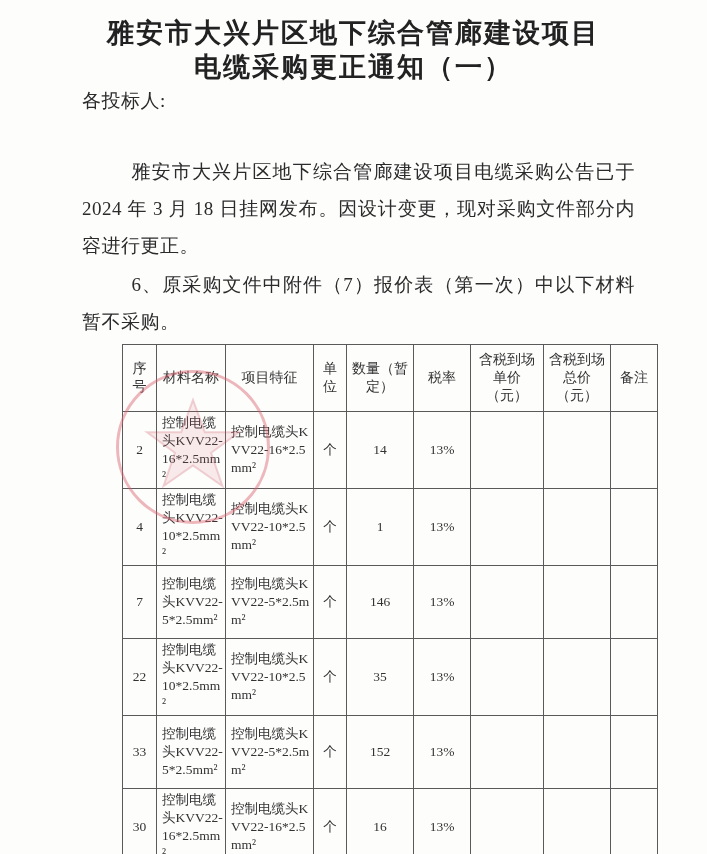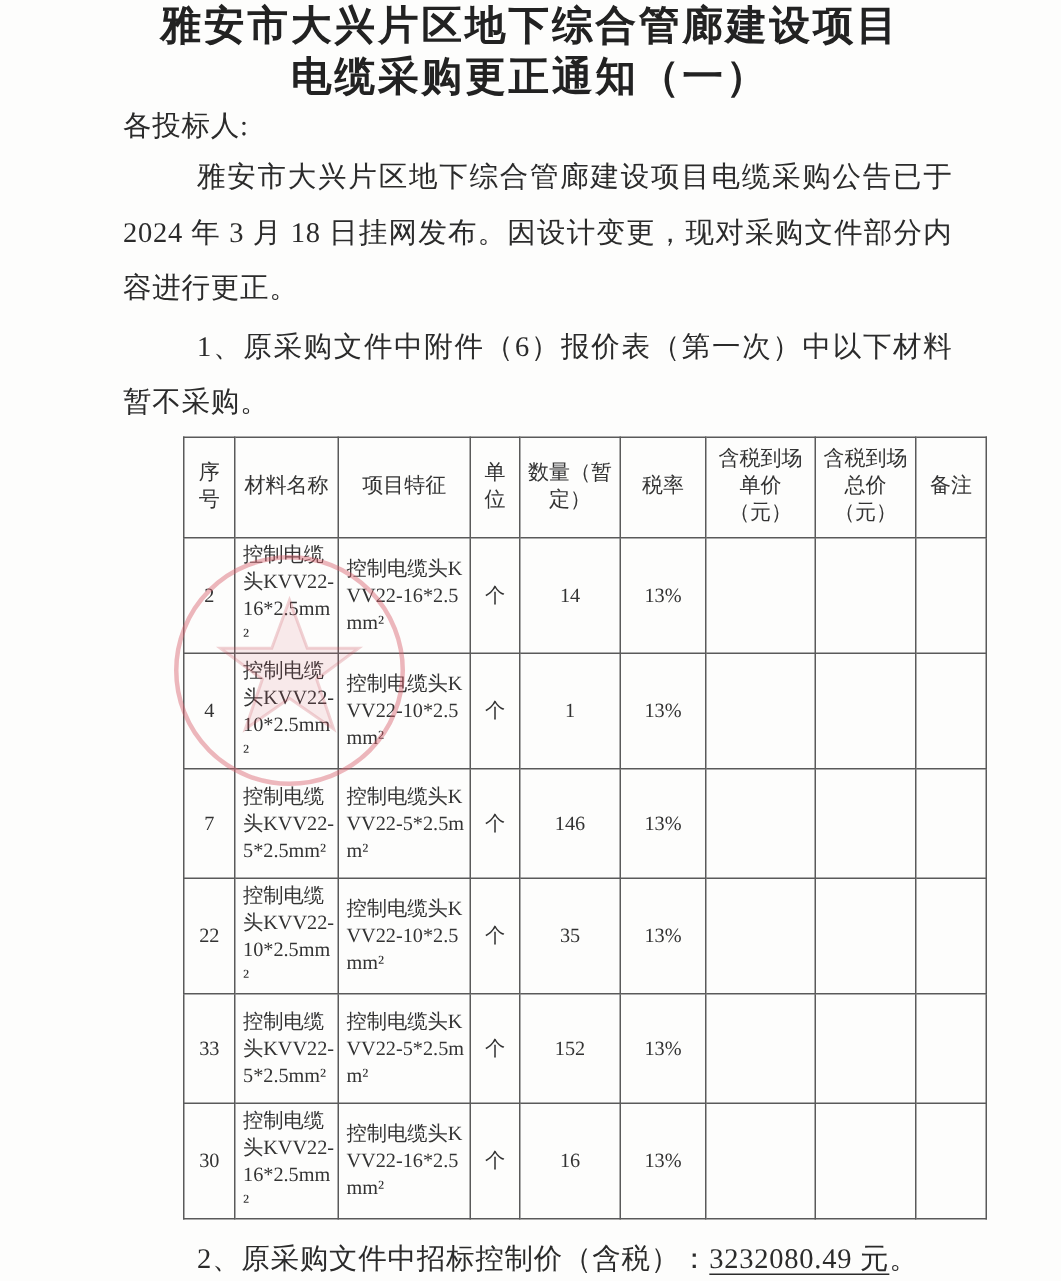--- a/index.html
+++ b/index.html
@@ -7,20 +7,21 @@
     position:relative;
     width:707px;height:854px;
     margin:0 auto;
     background:#fdfdfc;
     overflow:hidden;
     font-family:"Liberation Serif","DejaVu Serif",serif;
     color:#2b2b2b;
     box-sizing:border-box;
   }
   .doc-title{
+    padding-top:16px;
     text-align:center;
     font-size:27px;
     font-weight:bold;
     letter-spacing:2px;
     line-height:34px;
     color:#222;
   }
   .content{
     margin-left:82px;
     margin-right:72px;
@@ -28,20 +29,21 @@
     letter-spacing:0.5px;
   }
   .salutation{
     margin-top:2px;
     line-height:30px;
   }
   .para{
     text-indent:2.6em;
     line-height:37px;
     text-align:justify;
+    margin-top:37px;
   }
   .para.tight{margin-top:2px;}
   .bold{font-weight:normal;}
   .uline{text-decoration:underline;text-underline-offset:4px;}
 
   table.price-table{
     border-collapse:collapse;
     table-layout:fixed;
     width:535px;
     margin-left:40px;
@@ -92,21 +94,21 @@
   <div class="doc-title">
     <div>雅安市大兴片区地下综合管廊建设项目</div>
     <div>电缆采购更正通知（一）</div>
   </div>
 
   <div class="content">
     <div class="salutation">各投标人:</div>
 
     <div class="para">雅安市大兴片区地下综合管廊建设项目电缆采购公告已于2024 年 3 月 18 日挂网发布。因设计变更，现对采购文件部分内容进行更正。</div>
 
-    <div class="para tight"><span>1、原采购文件中附件（6）报价表（第一次）中以下材料</span><span class="bold">暂不采购。</span></div>
+    <div class="para tight"><span>6、原采购文件中附件（7）报价表（第一次）中以下材料</span><span class="bold">暂不采购。</span></div>
 
     <table class="price-table">
       <colgroup>
         <col style="width:34px">
           <col style="width:69px">
           <col style="width:88px">
         <col style="width:33px">
           <col style="width:67px">
           <col style="width:57px">
         <col style="width:73px">

